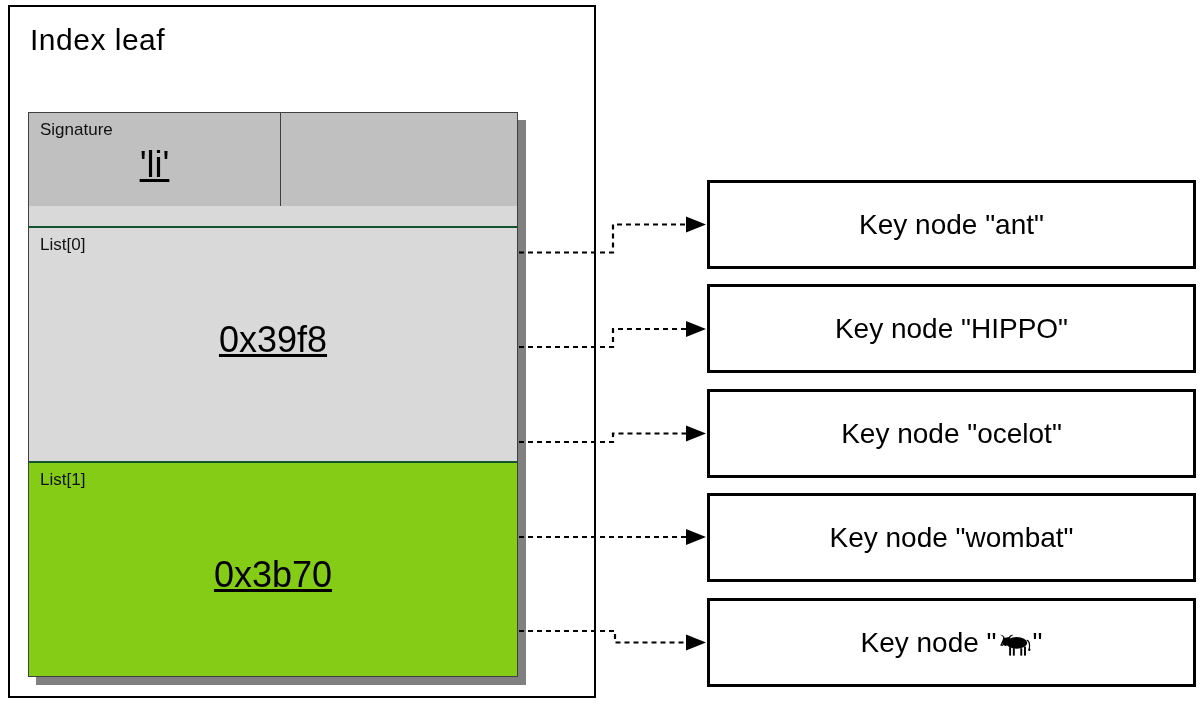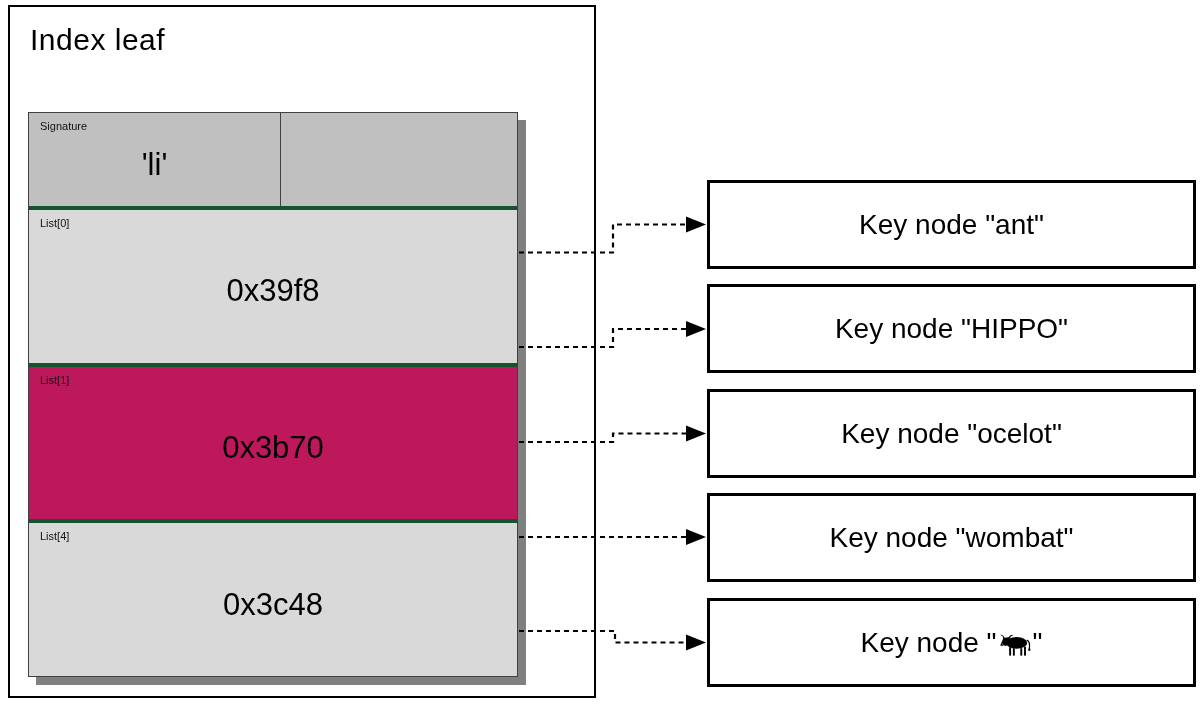--- a/index.html
+++ b/index.html
@@ -20,30 +20,30 @@
     position:absolute; left:18px; top:105px; width:490px; height:565px;
     border:1px solid #404040; background:#d9d9d9;
     box-shadow:8px 8px 0 #808080;
     display:flex; flex-direction:column; box-sizing:border-box;
   }
   .hdr-row { display:flex; height:93px; background:#c0c0c0; }
   .hdr-cell { position:relative; height:100%; box-sizing:border-box; }
   .hdr-cell.sig { width:252px; border-right:1px solid #404040; }
   .hdr-cell.cnt { flex:1; }
   .small-label {
-    position:absolute; top:7px; left:11px; font-size:11px; color:#111;
+    position:absolute; top:7px; left:11px; font-size:17px; color:#111;
   }
   .big-value {
     position:absolute; left:0; right:0; top:0; bottom:0;
     display:flex; align-items:center; justify-content:center;
-    font-size:31px; padding-top:10px;
+    font-size:36px; padding-top:10px;text-decoration:underline;
   }
-  .list-row { position:relative; flex:1; border-top:4px solid #14532d; }
+  .list-row { position:relative; flex:1; border-top:2px solid #14532d;margin-top:20px; }
   .list-row.dark  { background:#d9d9d9; }
-  .list-row.light { background:#be185d; }
+  .list-row.light { background:#84cc16; }
   
   .key-node {
     position:absolute; left:707px; width:489px; height:89px;
     border:3px solid #000; background:#fff; box-sizing:border-box;
     display:flex; align-items:center; justify-content:center;
     font-size:28px; white-space:pre;
   }
   .kn0 { top:180px; } .kn1 { top:284px; } .kn2 { top:389px; }
   .kn3 { top:493px; } .kn4 { top:598px; }
   .cow-svg { display:inline-block; width:34px; height:24px; margin:0 1px; transform:translateY(2px); }
@@ -73,24 +73,20 @@
         </div>
       </div>
 
       <div class="list-row dark">
         <span class="small-label">List[0]</span>
         <span class="big-value">0x39f8</span>
       </div>
       <div class="list-row light">
         <span class="small-label">List[1]</span>
         <span class="big-value">0x3b70</span>
-      </div>
-      <div class="list-row dark">
-        <span class="small-label">List[4]</span>
-        <span class="big-value">0x3c48</span>
       </div>
     </div>
   </div>
 
   <div class="key-node kn0">
     <span>Key node "ant"</span>
   </div>
   <div class="key-node kn1">
     <span>Key node "HIPPO"</span>
   </div>

